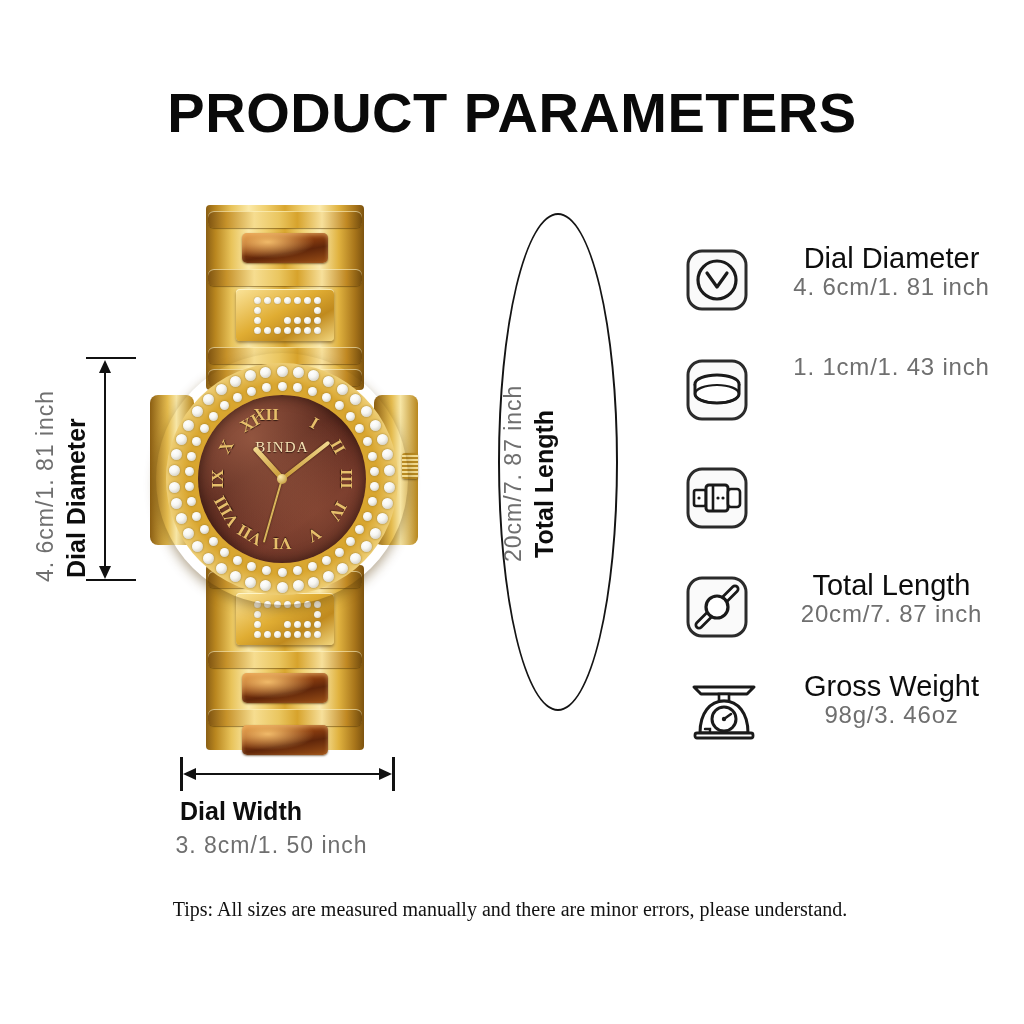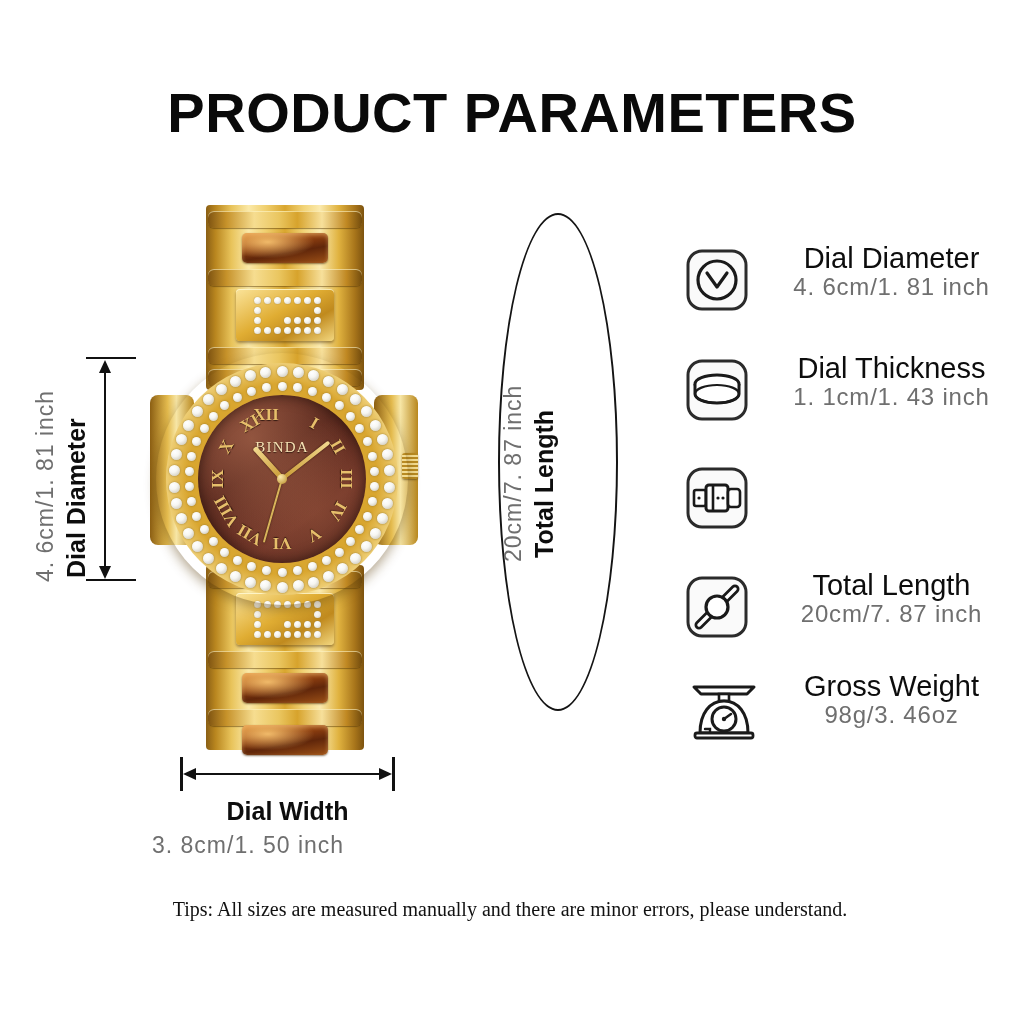--- a/index.html
+++ b/index.html
@@ -519,22 +519,22 @@
   <div class="rot-label dim-value" style="left:32px; top:582px;">4. 6cm/1. 81 inch</div>
 </div>
 
 <div>
   <div class="dim-cap-v" style="left:180px; top:757px; height:34px;"></div>
   <div class="dim-cap-v" style="left:392px; top:757px; height:34px;"></div>
   <div class="dim-line-h" style="left:185px; top:773px; width:205px;"></div>
   <div class="arrow arrow-left" style="left:183px; top:768px;"></div>
   <div class="arrow arrow-right" style="left:379px; top:768px;"></div>
 
-  <div class="dim-name" style="position:absolute; left:180px; top:797px; width:215px; text-align:center;">Dial Width</div>
-  <div class="dim-value" style="position:absolute; left:152px; top:832px; width:255px; ">3. 8cm/1. 50 inch</div>
+  <div class="dim-name" style="position:absolute; left:180px; top:797px; width:215px; text-align:left;">Dial Width</div>
+  <div class="dim-value" style="position:absolute; left:144px; top:832px; width:255px; text-align:center;">3. 8cm/1. 50 inch</div>
 </div>
 
 <div>
   <div id="loop-ellipse"></div>
   <div class="rot-label dim-name" style="left:530px; top:558px;">Total Length</div>
   <div class="rot-label dim-value" style="left:500px; top:562px;">20cm/7. 87 inch</div>
 </div>
 
 <div id="spec-list">
 
@@ -551,21 +551,20 @@
   </div>
 
   <div class="spec-row" style="top:110px">
     <svg class="spec-icon" viewBox="0 0 66 66">
       <rect x="4" y="4" width="58" height="58" rx="14" fill="#fafafa" stroke="#2b2b2b" stroke-width="3"></rect>
       <ellipse cx="33" cy="27" rx="22" ry="9" fill="#ffffff" stroke="#1a1a1a" stroke-width="3"></ellipse>
       <path d="M11 27 v10 a22 9 0 0 0 44 0 v-10" fill="#ffffff" stroke="#1a1a1a" stroke-width="3" stroke-linejoin="round"></path>
       <ellipse cx="33" cy="37" rx="22" ry="9" fill="none" stroke="#1a1a1a" stroke-width="2.2"></ellipse>
     </svg>
     <div class="spec-text" style="top:0px">
-      <div class="spec-label">Dial Thickness</div>
       <div class="spec-value">1. 1cm/1. 43 inch</div>
     </div>
   </div>
 
   <div class="spec-row" style="top:218px">
     <svg class="spec-icon" viewBox="0 0 66 66">
       <rect x="4" y="4" width="58" height="58" rx="14" fill="#fafafa" stroke="#2b2b2b" stroke-width="3"></rect>
       <rect x="10" y="25" width="12" height="16" rx="2" fill="#fff" stroke="#1a1a1a" stroke-width="2.6"></rect>
       <rect x="22" y="20" width="22" height="26" rx="3" fill="#fff" stroke="#1a1a1a" stroke-width="3"></rect>
       <rect x="44" y="24" width="12" height="18" rx="3" fill="#fff" stroke="#1a1a1a" stroke-width="2.6"></rect>

